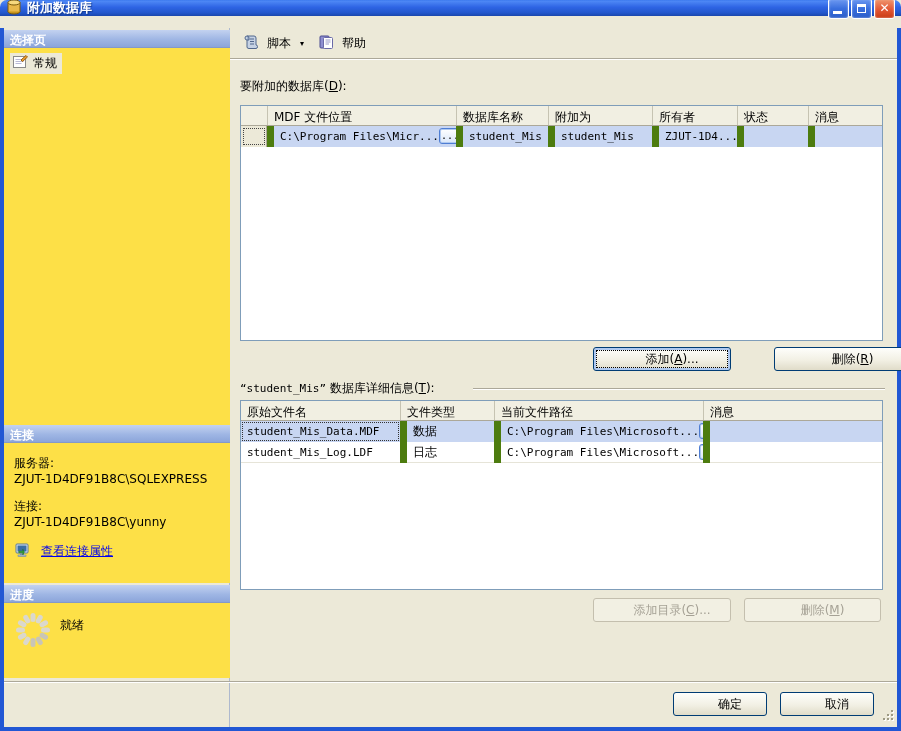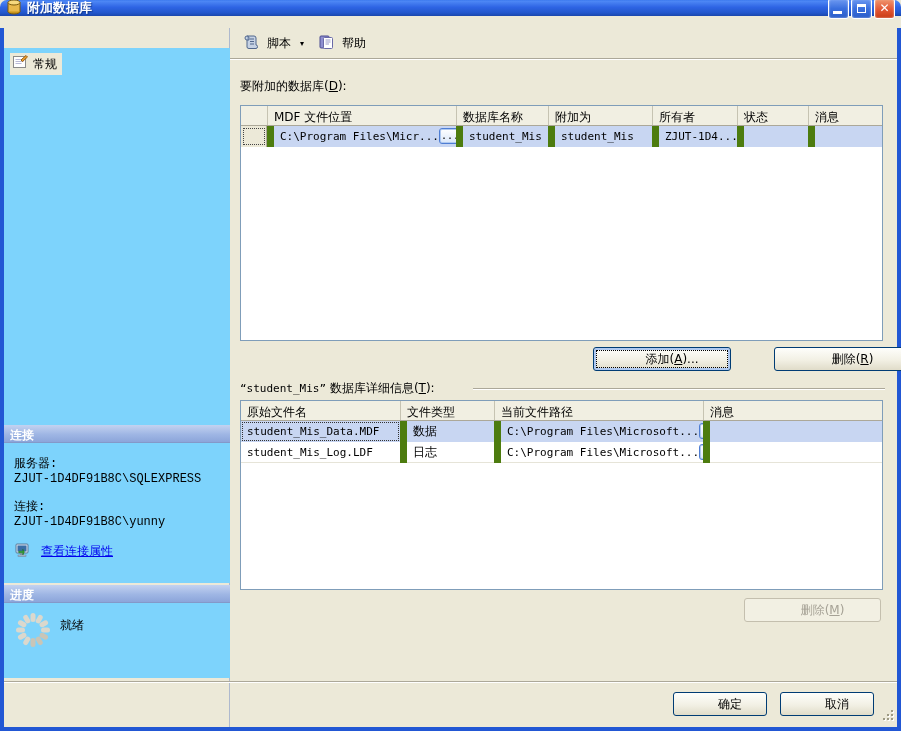--- a/index.html
+++ b/index.html
@@ -21,21 +21,21 @@
   .win-btn.close { background:linear-gradient(180deg,#F09A72 0%,#E25735 55%,#C93B14 100%);
     color:#fff; font-size:12px; font-weight:bold; line-height:19px; text-align:center; }
   .glyph-min { position:absolute; left:4px; bottom:4px; width:9px; height:3px; background:#fff; }
   .glyph-max { position:absolute; left:5px; top:5px; width:9px; height:9px; border:1px solid #fff; border-top:3px solid #fff; }
 
   
   .sidebar { position:absolute; left:4px; top:28px; width:226px; bottom:4px; background:#ECE9D8; border-right:1px solid #AEB9CE; }
   .s-header { position:absolute; left:0; width:226px; height:18px;
     background:linear-gradient(180deg,#C3D2F0 0%,#9FB6E4 55%,#8CA5DA 100%);
     color:#fff; font-weight:bold; padding:2px 0 0 6px; border-bottom:1px solid #8499C8; }
-  .s-panel { position:absolute; left:0; width:270px; background:#7dd3fc;font-family:Liberation Mono, monospace; }
+  .s-panel { position:absolute; left:0; width:270px; background:#fde047; }
   .p-pages { top:20px; height:377px; }
   .p-conn  { top:415px; height:140px; padding:10px 0 0 10px; }
   .p-prog  { top:575px; height:75px; }
   .h-pages { top:2px; } .h-conn { top:397px; } .h-prog { top:557px; }
   .general-item { display:inline-flex; align-items:center; gap:5px; margin:5px 0 0 6px;
     padding:1px 5px 1px 2px; background:#ECE9D8; cursor:default; }
   .s-label { margin-top:2px; }
   .s-value { margin-bottom:12px; }
   .conn-link-row { display:flex; align-items:flex-start; gap:9px; margin-top:14px; }
   .conn-link { color:#0000EE; text-decoration:underline; cursor:pointer; }
@@ -119,20 +119,21 @@
           <span class="glyph-max"></span>
         </span>
       <span class="win-btn close">✕</span>
     </span>
   </div>
   <div class="frame-l"></div>
   <div class="frame-r"></div>
   <div class="frame-b"></div>
 
   <div class="sidebar">
+    <div class="s-header h-pages">选择页</div>
     <div class="s-panel p-pages">
       <div class="general-item">
         <span>
           <svg width="16" height="16" viewBox="0 0 16 16">
             <rect x="1.5" y="2.5" width="12" height="11" fill="#fff" stroke="#8A8A8A"></rect>
             <line x1="3.5" y1="5.5" x2="11.5" y2="5.5" stroke="#B9B9D6"></line>
             <line x1="3.5" y1="7.5" x2="11.5" y2="7.5" stroke="#B9B9D6"></line>
             <line x1="3.5" y1="9.5" x2="9.5" y2="9.5" stroke="#B9B9D6"></line>
             <path d="M9 6 L14 1.5 L15.5 3 L10.5 7.5 Z" fill="#F0A030" stroke="#9A6010"></path>
           </svg>
@@ -266,20 +267,21 @@
         <div class="dcell d0 mono">student_Mis_Log.LDF</div>
         <div class="dcell d1">日志</div>
         <div class="dcell d2">
           <span class="mono">C:\Program Files\Microsoft...</span>
           <button class="browse-btn">...</button>
         </div>
         <div class="dcell d3"></div>
       </div>
     </div>
 
+    <button class="xp-btn btn-addcat disabled">添加目录(<u>C</u>)...</button>
     <button class="xp-btn btn-removecat disabled">删除(<u>M</u>)</button>
 
     <button class="xp-btn btn-ok">确定</button>
     <button class="xp-btn btn-cancel">取消</button>
   </div>
 
   <div class="footer-line"></div>
 
   <div class="grip">
     <svg width="13" height="13" viewBox="0 0 13 13">

